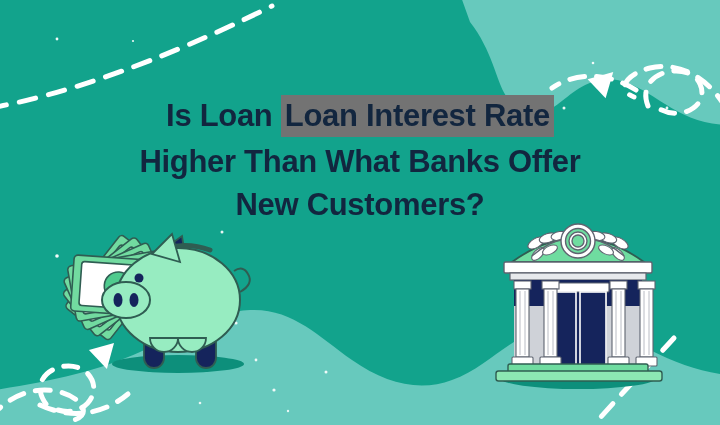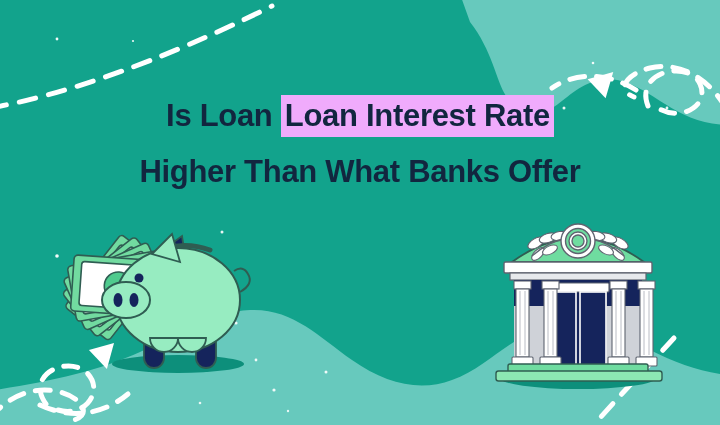--- a/index.html
+++ b/index.html
@@ -43,26 +43,26 @@
     line-height: 36px;
     letter-spacing: -0.3px;
     color: #12263f;
     white-space: nowrap;
   }
   .hl-line .plain {
     display: inline;
   }
   .hl-line .mark {
     display: inline;
-    background: #f0abfc;
+    background: #737373;
     padding: 3px 4px 4px 4px;
     box-decoration-break: clone;
     -webkit-box-decoration-break: clone;
   }
-  #line2 { margin-top: 20px; }
+  #line2 { margin-top: 10px; }
   #line3 { margin-top: 7px; }
 </style>
 </head>
 <body>
 
 <div id="banner">
 
   <svg id="bg-svg" viewBox="0 0 720 425" xmlns="http://www.w3.org/2000/svg">
 
     <rect x="0" y="0" width="720" height="425" fill="#12a38c"></rect>
@@ -256,15 +256,16 @@
       </g>
 
       <rect x="508" y="364" width="140" height="9" rx="2" fill="#6fdca0" stroke="#2f5d52" stroke-width="1.4"></rect>
       <rect x="496" y="371" width="166" height="10" rx="2.5" fill="#8ce8b3" stroke="#2f5d52" stroke-width="1.4"></rect>
     </g>
   </svg>
 
   <div id="headline">
     <span class="hl-line" id="line1"><span class="plain">Is Loan </span><span class="mark">Loan Interest Rate</span></span>
     <span class="hl-line" id="line2">Higher Than What Banks Offer</span>
+    <span class="hl-line" id="line3">New Customers?</span>
   </div>
 
 </div>
 
 </body></html>

